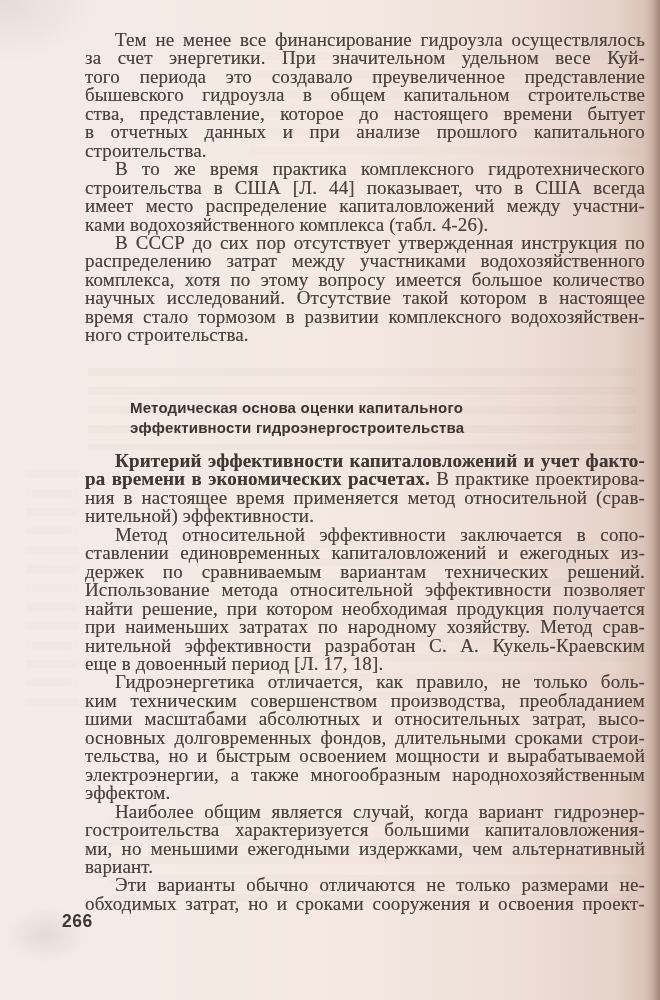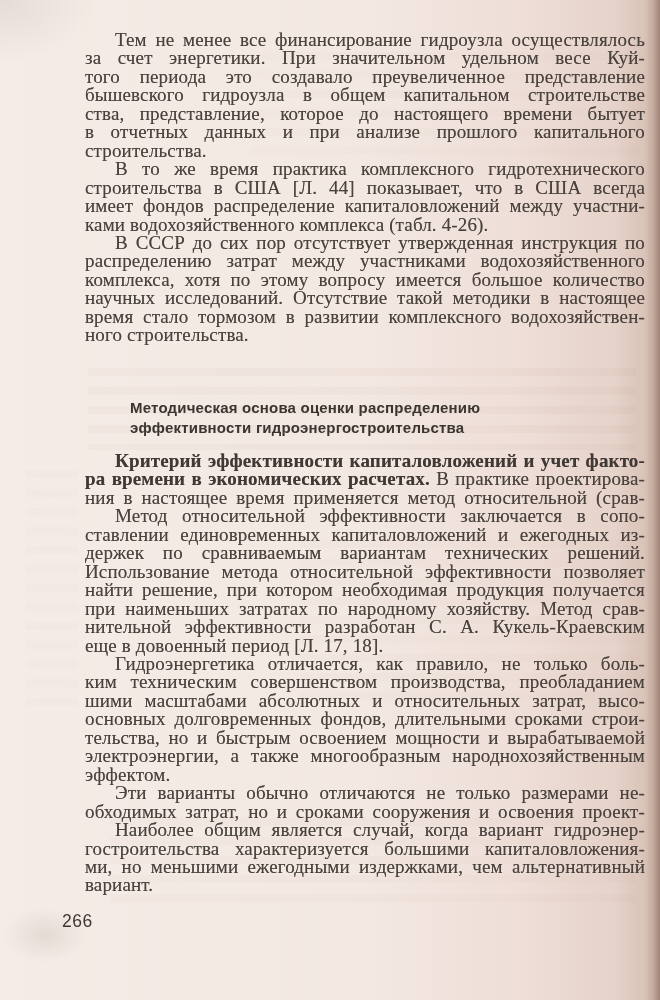--- a/index.html
+++ b/index.html
@@ -38,21 +38,21 @@
   .heading {
     position: absolute; left: 130px; top: 398px; width: 430px;
     font-family: "Liberation Sans", sans-serif;
     font-weight: bold; font-size: 15px; line-height: 20px;
     color: #3b3531;
     letter-spacing: 0.2px;
   }
   .pagenum {
     position: absolute; left: 62px; top: 911px;
     font-family: "Liberation Sans", sans-serif;
-    font-weight: normal; font-size: 17.5px; color: #3d3733;
+    font-weight: bold; font-size: 17.5px; color: #3d3733;
     letter-spacing: 0.5px;
   }
   
   .ghost {
     position: absolute;
     background: repeating-linear-gradient(180deg,
       rgba(168,126,106,0.085) 0px, rgba(168,126,106,0.085) 8px,
       rgba(168,126,106,0) 8px, rgba(168,126,106,0) 19px);
     filter: blur(0.7px);
     pointer-events: none;
@@ -80,43 +80,44 @@
       <div class="line">за счет энергетики. При значительном удельном весе Куй-</div>
       <div class="line">того периода это создавало преувеличенное представление</div>
       <div class="line">бышевского гидроузла в общем капитальном строительстве</div>
       <div class="line">ства, представление, которое до настоящего времени бытует</div>
       <div class="line">в отчетных данных и при анализе прошлого капитального</div>
       <div class="line last">строительства.</div>
     </div>
     <div>
       <div class="line indent">В то же время практика комплексного гидротехнического</div>
       <div class="line">строительства в США [Л. 44] показывает, что в США всегда</div>
-      <div class="line">имеет фондов распределение капиталовложений между участни-</div>
+      <div class="line">имеет место распределение капиталовложений между участни-</div>
       <div class="line last">ками водохозяйственного комплекса (табл. 4-26).</div>
     </div>
     <div>
       <div class="line indent">В СССР до сих пор отсутствует утвержденная инструкция по</div>
       <div class="line">распределению затрат между участниками водохозяйственного</div>
       <div class="line">комплекса, хотя по этому вопросу имеется большое количество</div>
-      <div class="line">научных исследований. Отсутствие такой методики в настоящее</div>
+      <div class="line">научных исследований. Отсутствие такой котором в настоящее</div>
       <div class="line">время стало тормозом в развитии комплексного водохозяйствен-</div>
       <div class="line last">ного строительства.</div>
     </div>
   </div>
 
   <div class="heading">
-    <div>Методическая основа оценки распределению</div>
+    <div>Методическая основа оценки капитального</div>
     <div>эффективности гидроэнергостроительства</div>
   </div>
 
   <div class="col block-b">
     <div>
       <div class="line indent b">Критерий эффективности капиталовложений и учет факто-</div>
       <div class="line"><span class="b">ра времени в экономических расчетах.</span> <span>В практике проектирова-</span></div>
       <div class="line">ния в настоящее время применяется метод относительной (срав-</div>
+      <div class="line last">нительной) эффективности.</div>
     </div>
     <div>
       <div class="line indent">Метод относительной эффективности заключается в сопо-</div>
       <div class="line">ставлении единовременных капиталовложений и ежегодных из-</div>
       <div class="line">держек по сравниваемым вариантам технических решений.</div>
       <div class="line">Использование метода относительной эффективности позволяет</div>
       <div class="line">найти решение, при котором необходимая продукция получается</div>
       <div class="line">при наименьших затратах по народному хозяйству. Метод срав-</div>
       <div class="line">нительной эффективности разработан С. А. Кукель-Краевским</div>
       <div class="line last">еще в довоенный период [Л. 17, 18].</div>
@@ -124,27 +125,27 @@
     <div>
       <div class="line indent">Гидроэнергетика отличается, как правило, не только боль-</div>
       <div class="line">ким техническим совершенством производства, преобладанием</div>
       <div class="line">шими масштабами абсолютных и относительных затрат, высо-</div>
       <div class="line">основных долговременных фондов, длительными сроками строи-</div>
       <div class="line">тельства, но и быстрым освоением мощности и вырабатываемой</div>
       <div class="line">электроэнергии, а также многообразным народнохозяйственным</div>
       <div class="line last">эффектом.</div>
     </div>
     <div>
-      <div class="line indent">Эти варианты обычно отличаются не только размерами не-</div>
-      <div class="line">обходимых затрат, но и сроками сооружения и освоения проект-</div>
-    </div>
-    <div>
       <div class="line indent">Наиболее общим является случай, когда вариант гидроэнер-</div>
       <div class="line">гостроительства характеризуется большими капиталовложения-</div>
       <div class="line">ми, но меньшими ежегодными издержками, чем альтернативный</div>
       <div class="line last">вариант.</div>
+    </div>
+    <div>
+      <div class="line indent">Эти варианты обычно отличаются не только размерами не-</div>
+      <div class="line">обходимых затрат, но и сроками сооружения и освоения проект-</div>
     </div>
   </div>
 
   <div class="pagenum">266</div>
 
   <div class="edge-shadow"></div>
 </div>
 
 </body></html>

